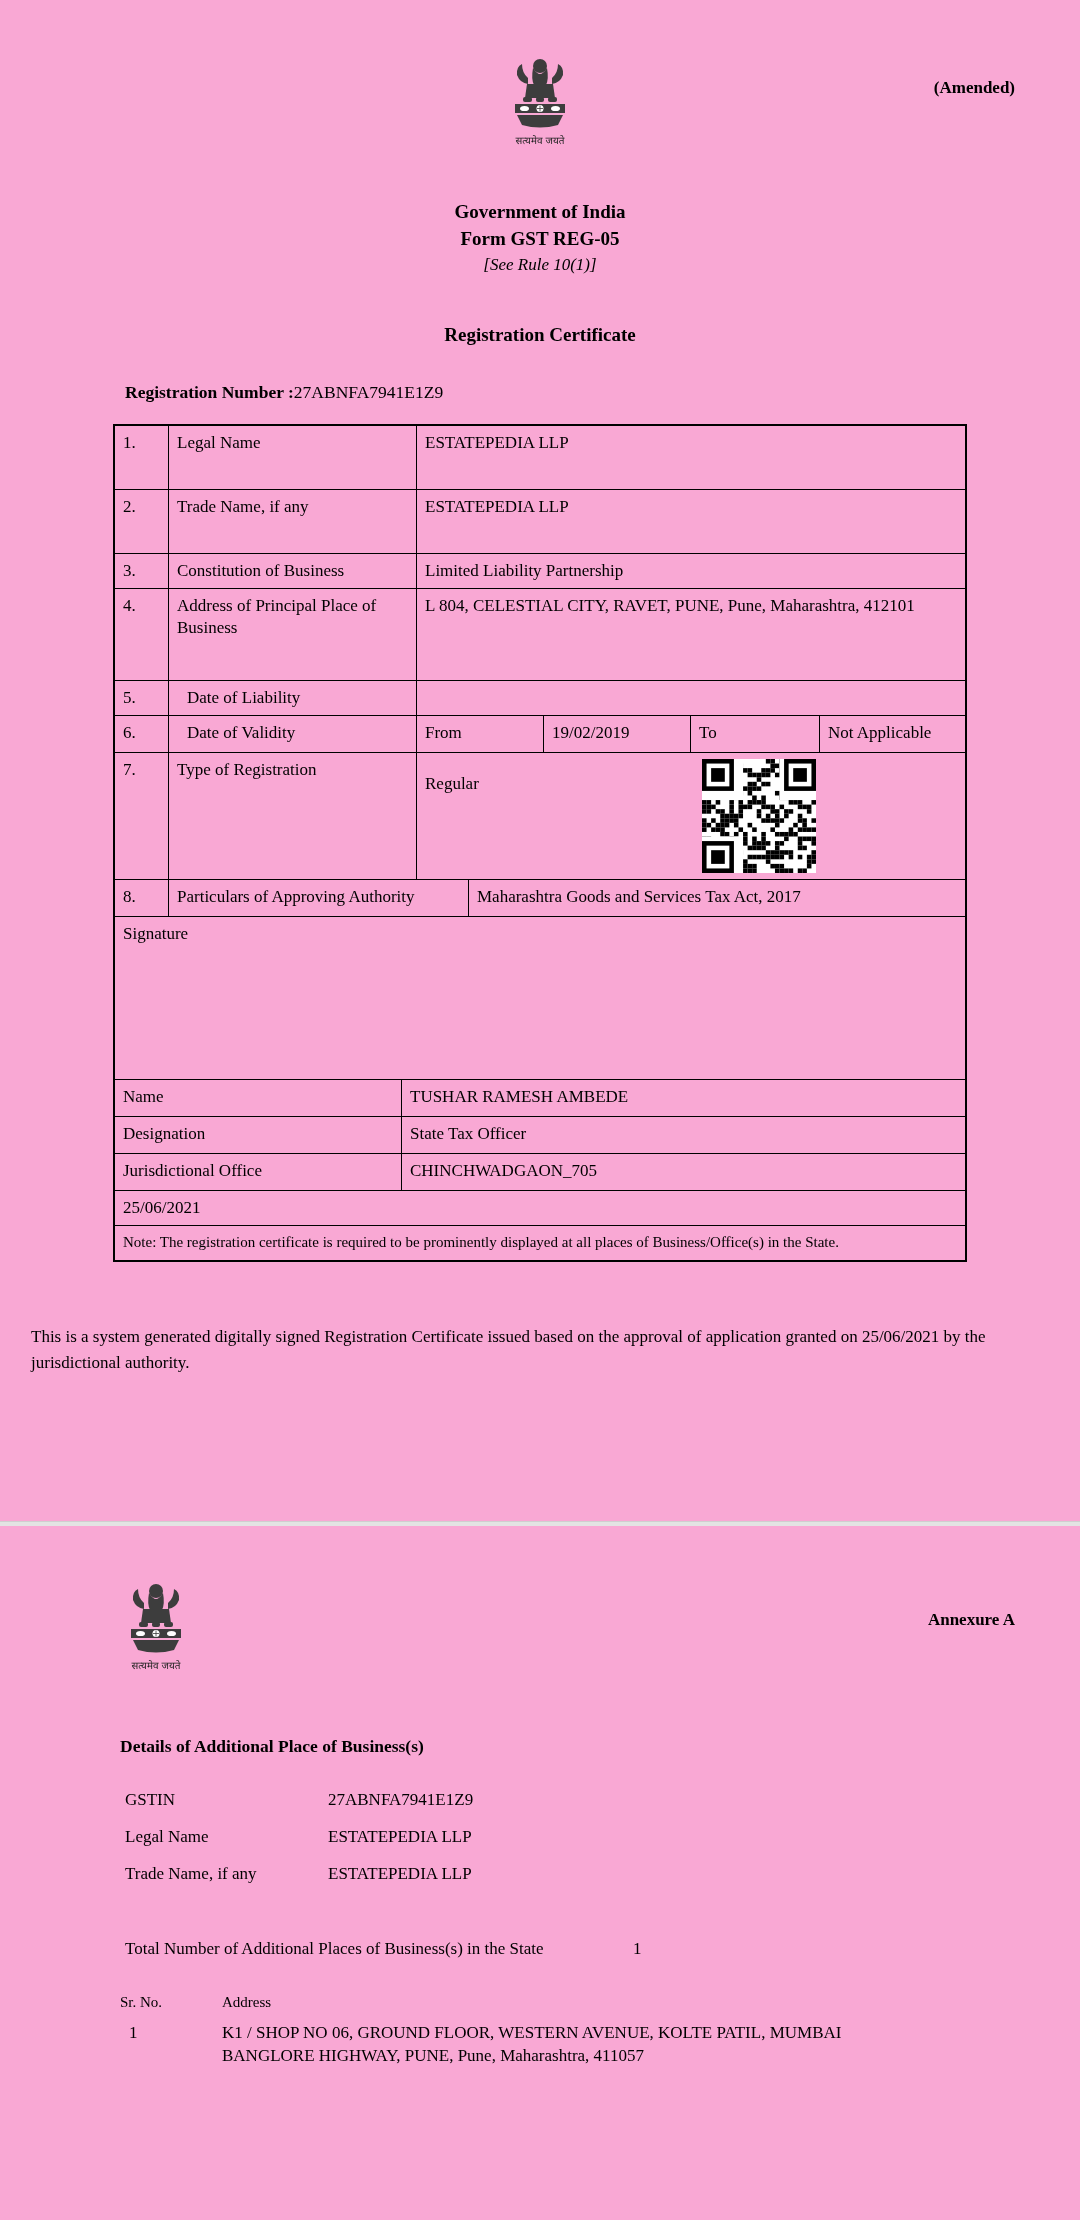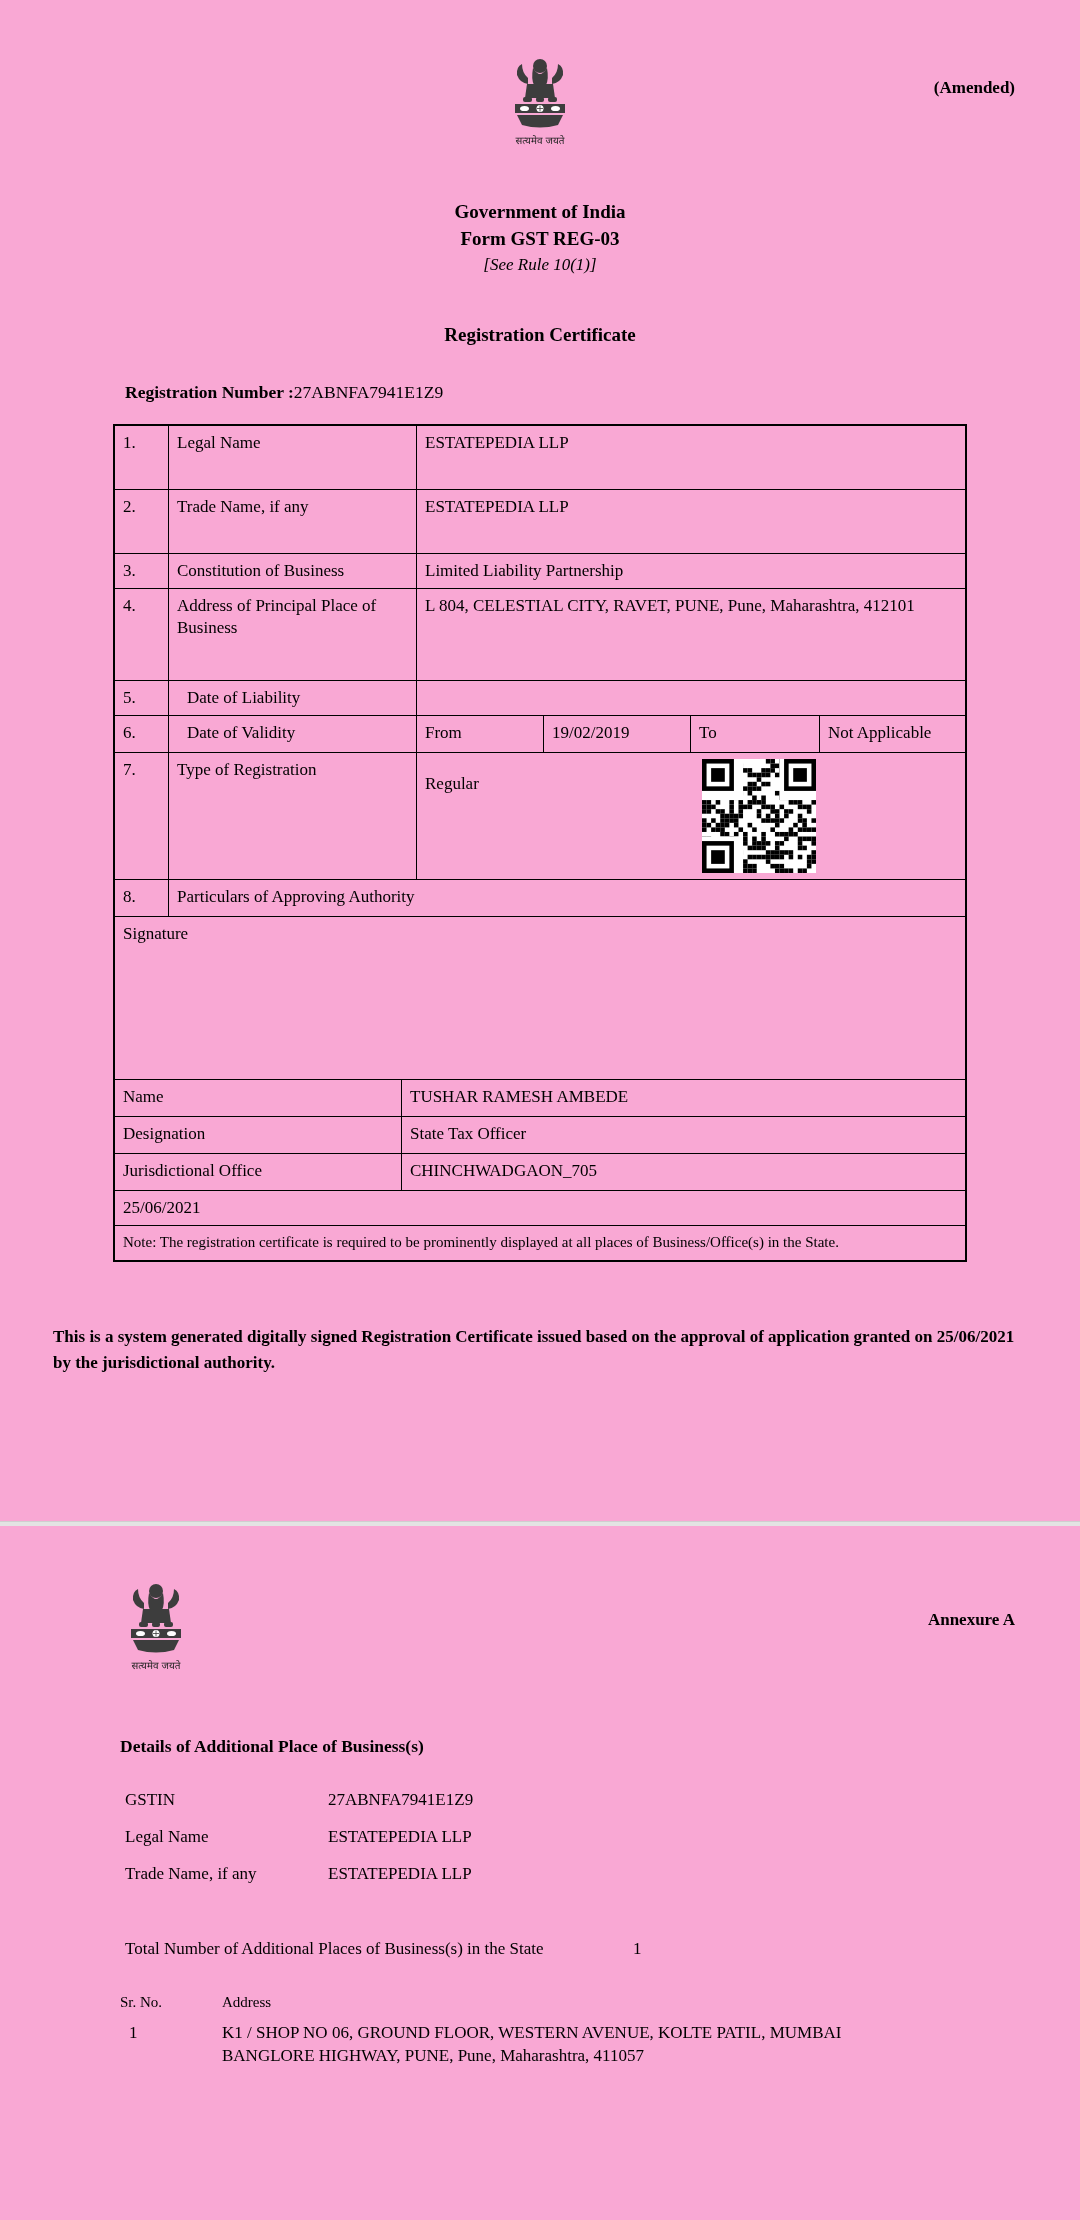--- a/index.html
+++ b/index.html
@@ -59,21 +59,21 @@
   .qr { position: absolute; left: 285px; top: 6px; width: 114px; height: 114px; }
 
   .c8-label { width: 300px; flex: 0 0 300px; }
   .c8-value { flex: 1 1 auto; }
 
   .c-full { flex: 1 1 auto; }
   .c2-label { width: 287px; flex: 0 0 287px; }
   .c2-value { flex: 1 1 auto; }
   .note-cell { font-size: 15px; line-height: 20px; }
 
-  .footer-note { margin: 62px 64px 0 53px; font-weight: bold; font-size: 17px; line-height: 26px; }
+  .footer-note { margin: 62px 64px 0 31px; font-weight: normal; font-size: 17px; line-height: 26px; }
 
   .page-divider { height: 5px; width: 1080px; background: #e3e3e3; border-top: 1px solid #cfcfcf; }
 
   .emblem2 { margin-left: 120px; width: 72px; text-align: center; line-height: 0; }
   .annexure-a { position: absolute; top: 84px; right: 65px; font-weight: bold; font-size: 17px; }
   .annex-heading { margin: 62px 0 0 120px; font-weight: bold; font-size: 17.5px; line-height: 22px; }
 
   .kv { display: flex; margin: 16px 0 0 125px; font-size: 17px; line-height: 21px; }
   .kv.first { margin-top: 32px; }
   .kv .k { width: 203px; flex: 0 0 203px; }
@@ -120,21 +120,21 @@
     <div class="amended">(Amended)</div>
 
     <div class="emblem-block">
       <svg width="64" height="74" viewBox="0 0 64 74">
           <use href="#emblem-shape"></use>
         </svg>
       <div class="emblem-caption">सत्यमेव जयते</div>
     </div>
 
     <div class="h-gov">Government of India</div>
-    <div class="h-form">Form GST REG-03</div>
+    <div class="h-form">Form GST REG-05</div>
     <div class="h-rule">[See Rule 10(1)]</div>
     <div class="h-cert">Registration Certificate</div>
 
     <div class="reg-line">
       <span class="reg-label">Registration Number :</span><span class="reg-value">27ABNFA7941E1Z9</span>
     </div>
 
     <div class="gtable">
 
       <div class="grow r1">
@@ -498,20 +498,21 @@
                 <rect x="0" y="82.08" width="31.919999999999998" height="31.919999999999998" fill="#000"></rect>
                 <rect x="4.56" y="86.63999999999999" width="22.799999999999997" height="22.799999999999997" fill="#fff"></rect>
                 <rect x="9.12" y="91.19999999999999" width="13.68" height="13.68" fill="#000"></rect>
               </svg></div>
         </div>
       </div>
 
       <div class="grow r8">
         <div class="gcell c-no">8.</div>
         <div class="gcell c8-label">Particulars of Approving Authority</div>
+        <div class="gcell c8-value">Maharashtra Goods and Services Tax Act, 2017</div>
       </div>
 
       <div class="grow r-sign">
         <div class="gcell c-full">Signature</div>
       </div>
 
       <div class="grow r-kv">
         <div class="gcell c2-label">Name</div>
         <div class="gcell c2-value">TUSHAR RAMESH AMBEDE</div>
       </div>

